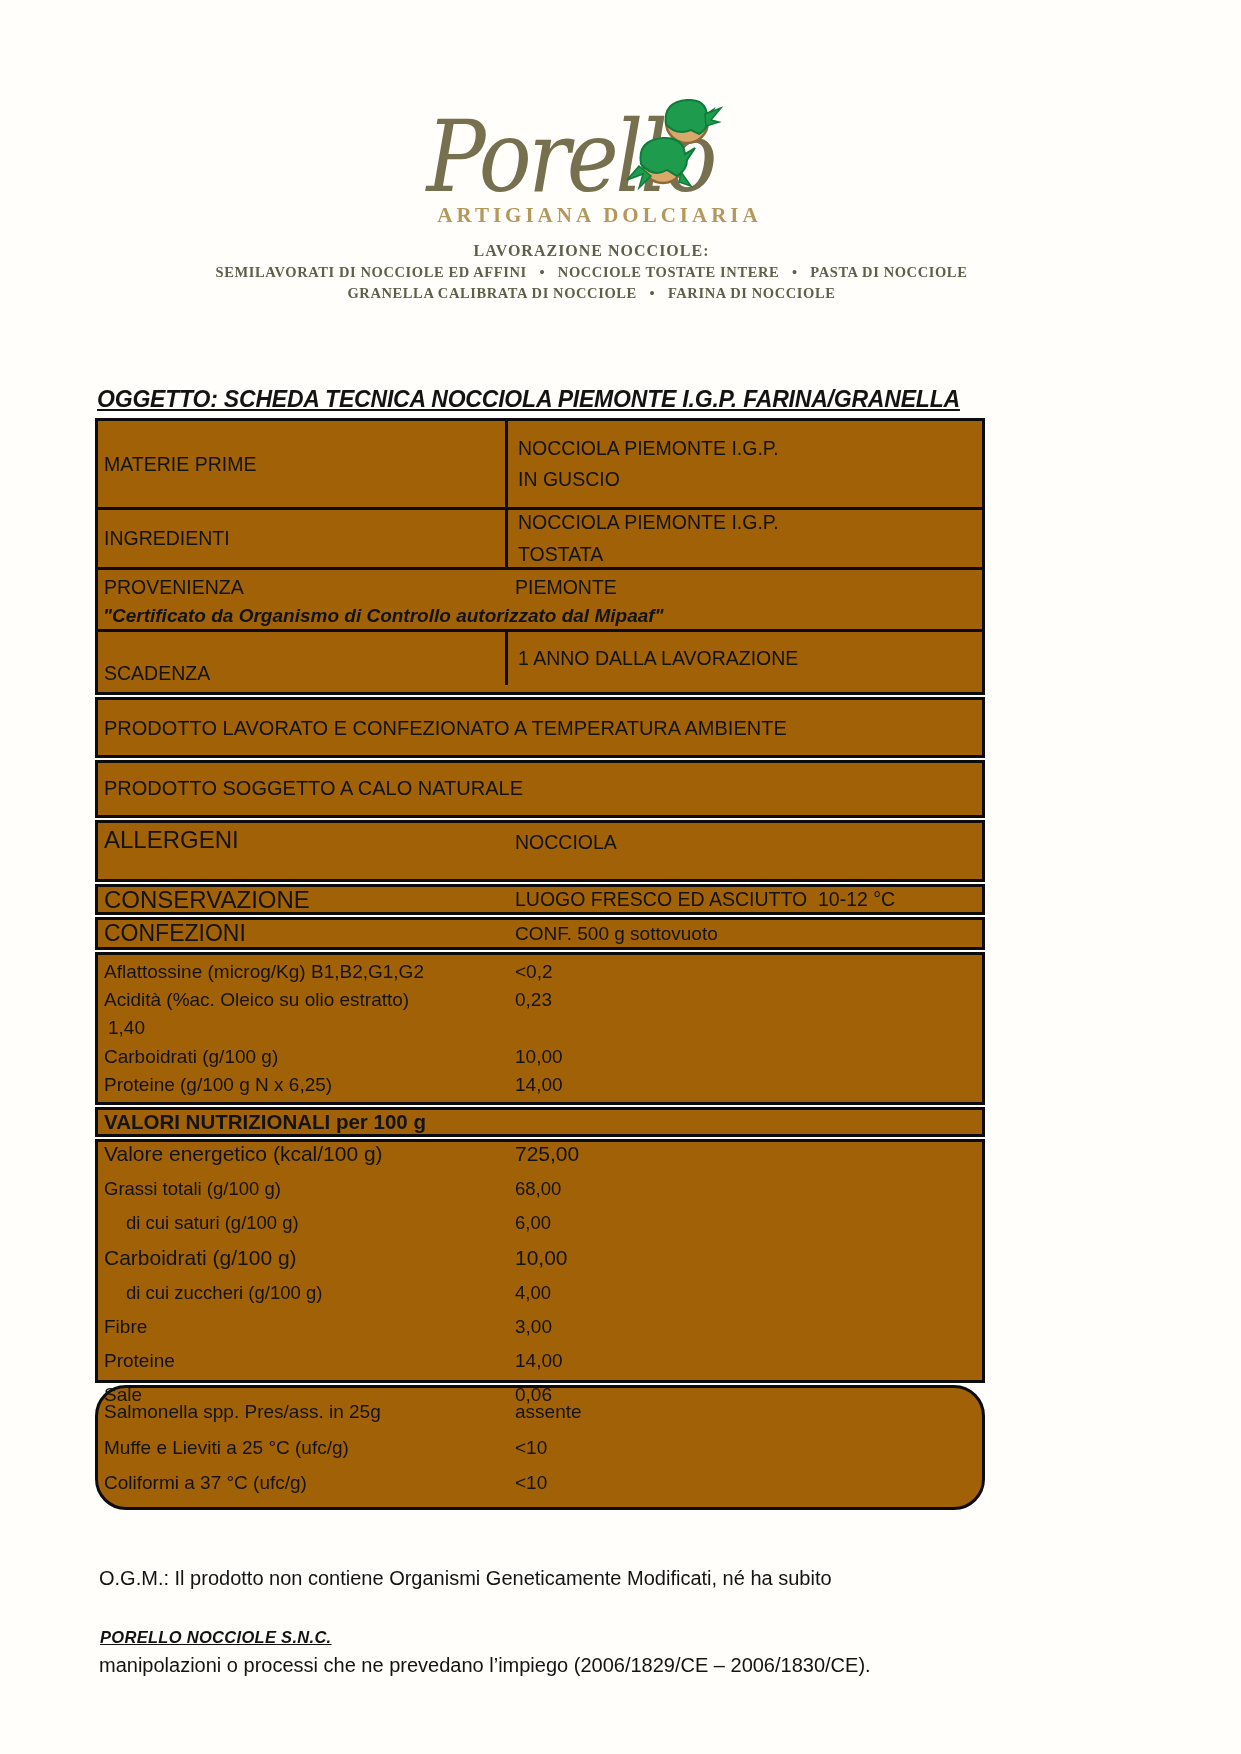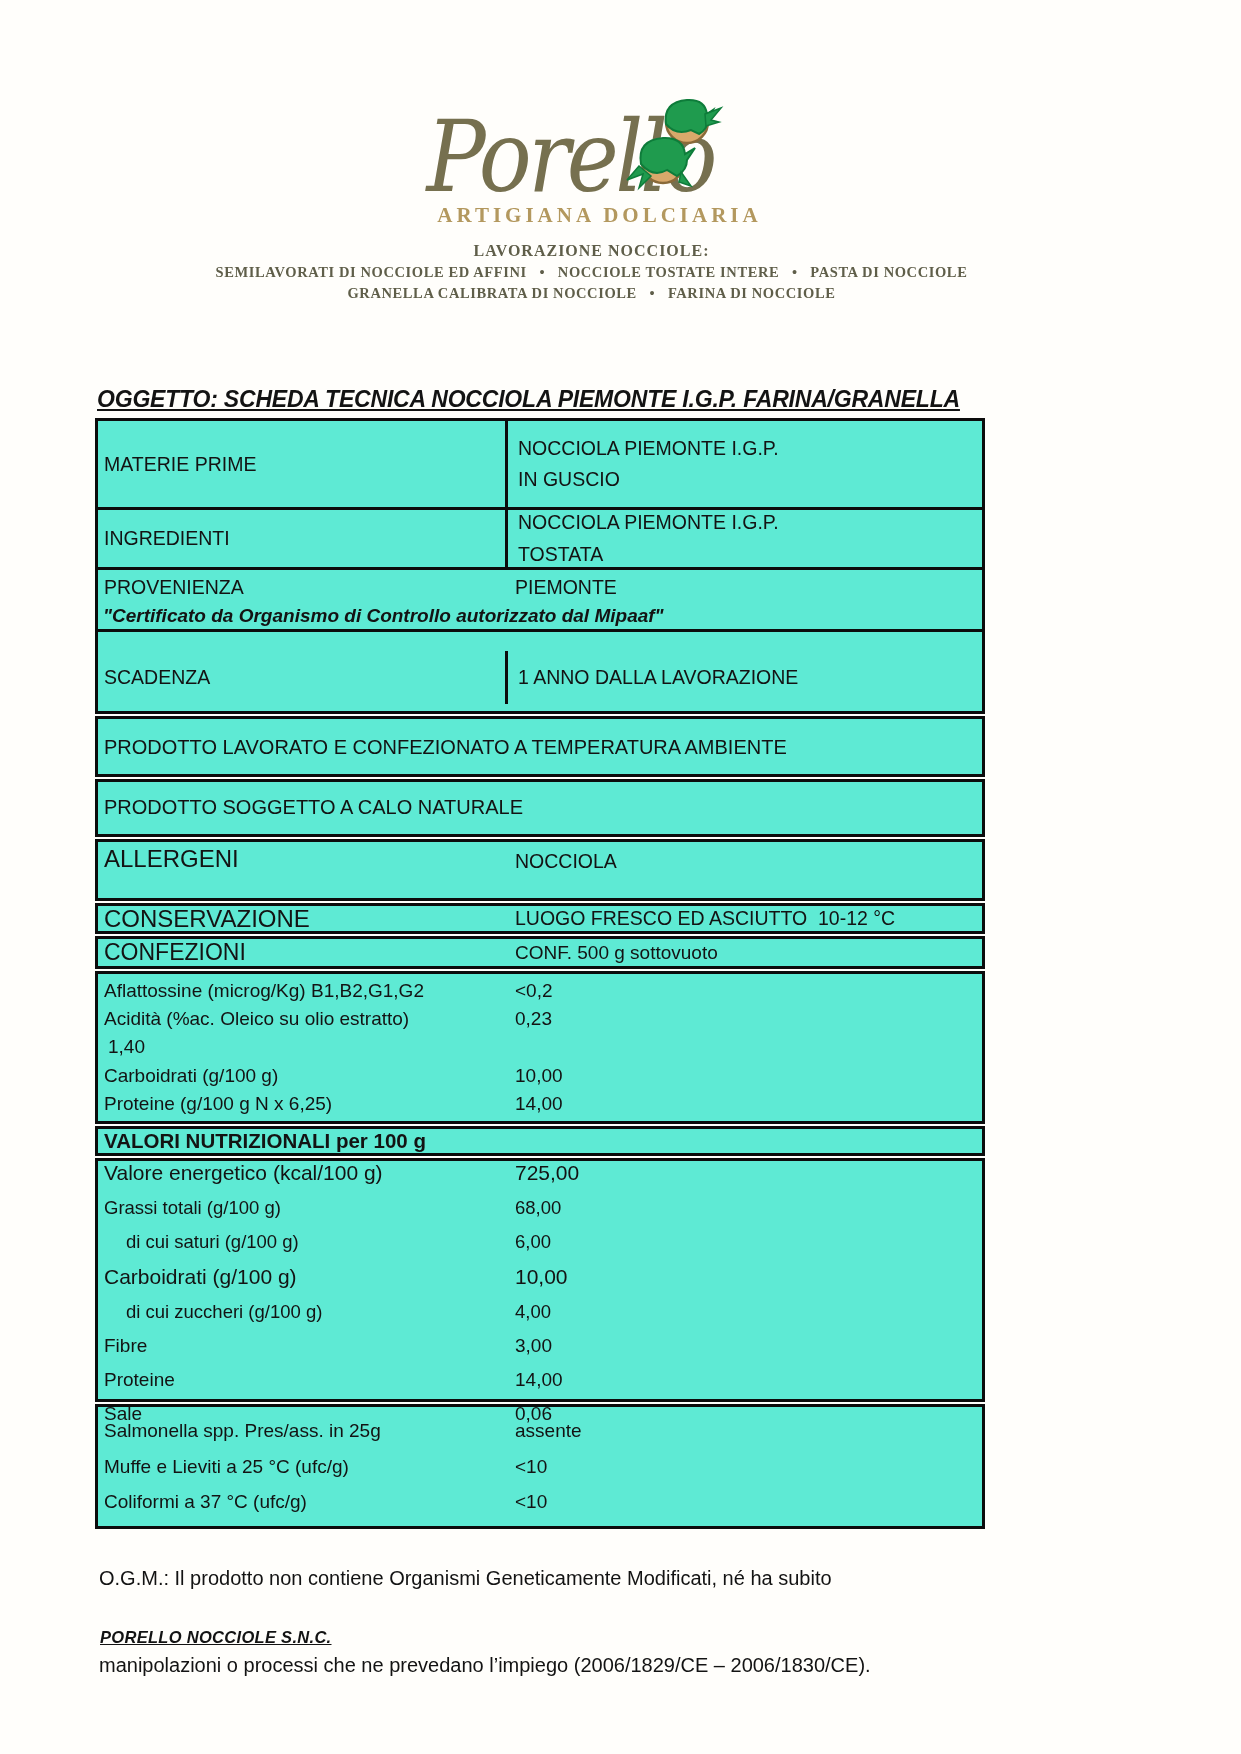--- a/index.html
+++ b/index.html
@@ -42,51 +42,51 @@
   .tagline-title{font-size:16px;letter-spacing:1px;font-weight:bold;}
   .tagline-line{font-size:14.5px;letter-spacing:.6px;margin-top:4px;font-weight:bold;white-space:pre-wrap;}
   
   .doc-title{
     position:absolute;top:386px;left:97px;
     font-size:23px;font-weight:bold;font-style:italic;
     text-decoration:underline;letter-spacing:-.2px;
   }
   
   .tbl{position:absolute;top:418px;left:95px;width:890px;}
-  .sec{border:3px solid var(--border);margin-top:2px;box-sizing:border-box;background:#5eead4;}
+  .sec{border:3px solid var(--border);margin-top:2px;box-sizing:border-box;background:#a16207;}
   .sec:first-child{margin-top:0;}
   .trow{display:flex;align-items:center;box-sizing:border-box;white-space:pre-wrap;}
   .lab{width:407px;padding-left:6px;box-sizing:border-box;}
   .val{flex:1;padding-left:10px;box-sizing:border-box;}
   .divided .val{border-left:3px solid var(--border);align-self:stretch;display:flex;flex-direction:column;justify-content:center;}
   .fs-std{font-size:19.5px;}
   .two-line{line-height:1.6;}
   .bb{border-bottom:3px solid var(--border);}
   .rowA1{height:89px;}
   .rowA2{height:60px;}
   .provcert{height:62px;display:flex;flex-direction:column;justify-content:center;box-sizing:border-box;}
   .provrow{height:30px;}
   .cert{font-size:19px;font-weight:bold;font-style:italic;padding:2px 0 0 5px;white-space:pre-wrap;}
-  .rowA4{height:60px;padding-bottom:7px;margin-top:19px;}
+  .rowA4{height:60px;align-items:flex-end;padding-bottom:7px;}
   .note-sec{display:flex;align-items:flex-end;padding:0 0 15px 6px;font-size:20px;white-space:pre-wrap;}
   .h-note1{height:61px;}
   .h-note2{height:58px;}
   .allerg{height:62px;align-items:flex-start;padding-top:3px;}
   .allerg .lab{font-size:24px;}
   .allerg .val{font-size:19.5px;padding-top:5px;}
   .conserv{height:31px;}
   .conserv .lab{font-size:24px;}
   .conserv .val{font-size:19.5px;}
   .confez{height:33px;}
   .confez .lab{font-size:23px;}
   .confez .val{font-size:19px;}
   .list-sec{display:flex;flex-direction:column;justify-content:space-evenly;}
   .h-chem{height:153px;}
   .h-nutr{height:244px;gap:12px;}
-  .h-micro{height:125px;}
+  .h-micro{height:125px;border-radius:31px;}
   .chem-row,.nutr-row,.micro-row{font-size:19px;}
   .nutr-row.big{font-size:21px;}
   .nutr-row.small{font-size:18.5px;}
   .nutr-row.indent .lab{padding-left:28px;}
   .valori{height:30px;display:flex;align-items:center;padding-left:6px;font-weight:bold;font-size:20.5px;}
   
   .ogm{position:absolute;top:1506px;left:99px;width:860px;font-size:20px;line-height:29px;white-space:pre-wrap;}
   .company{
     position:absolute;top:1628px;left:100px;
     font-size:16.5px;font-weight:bold;font-style:italic;

